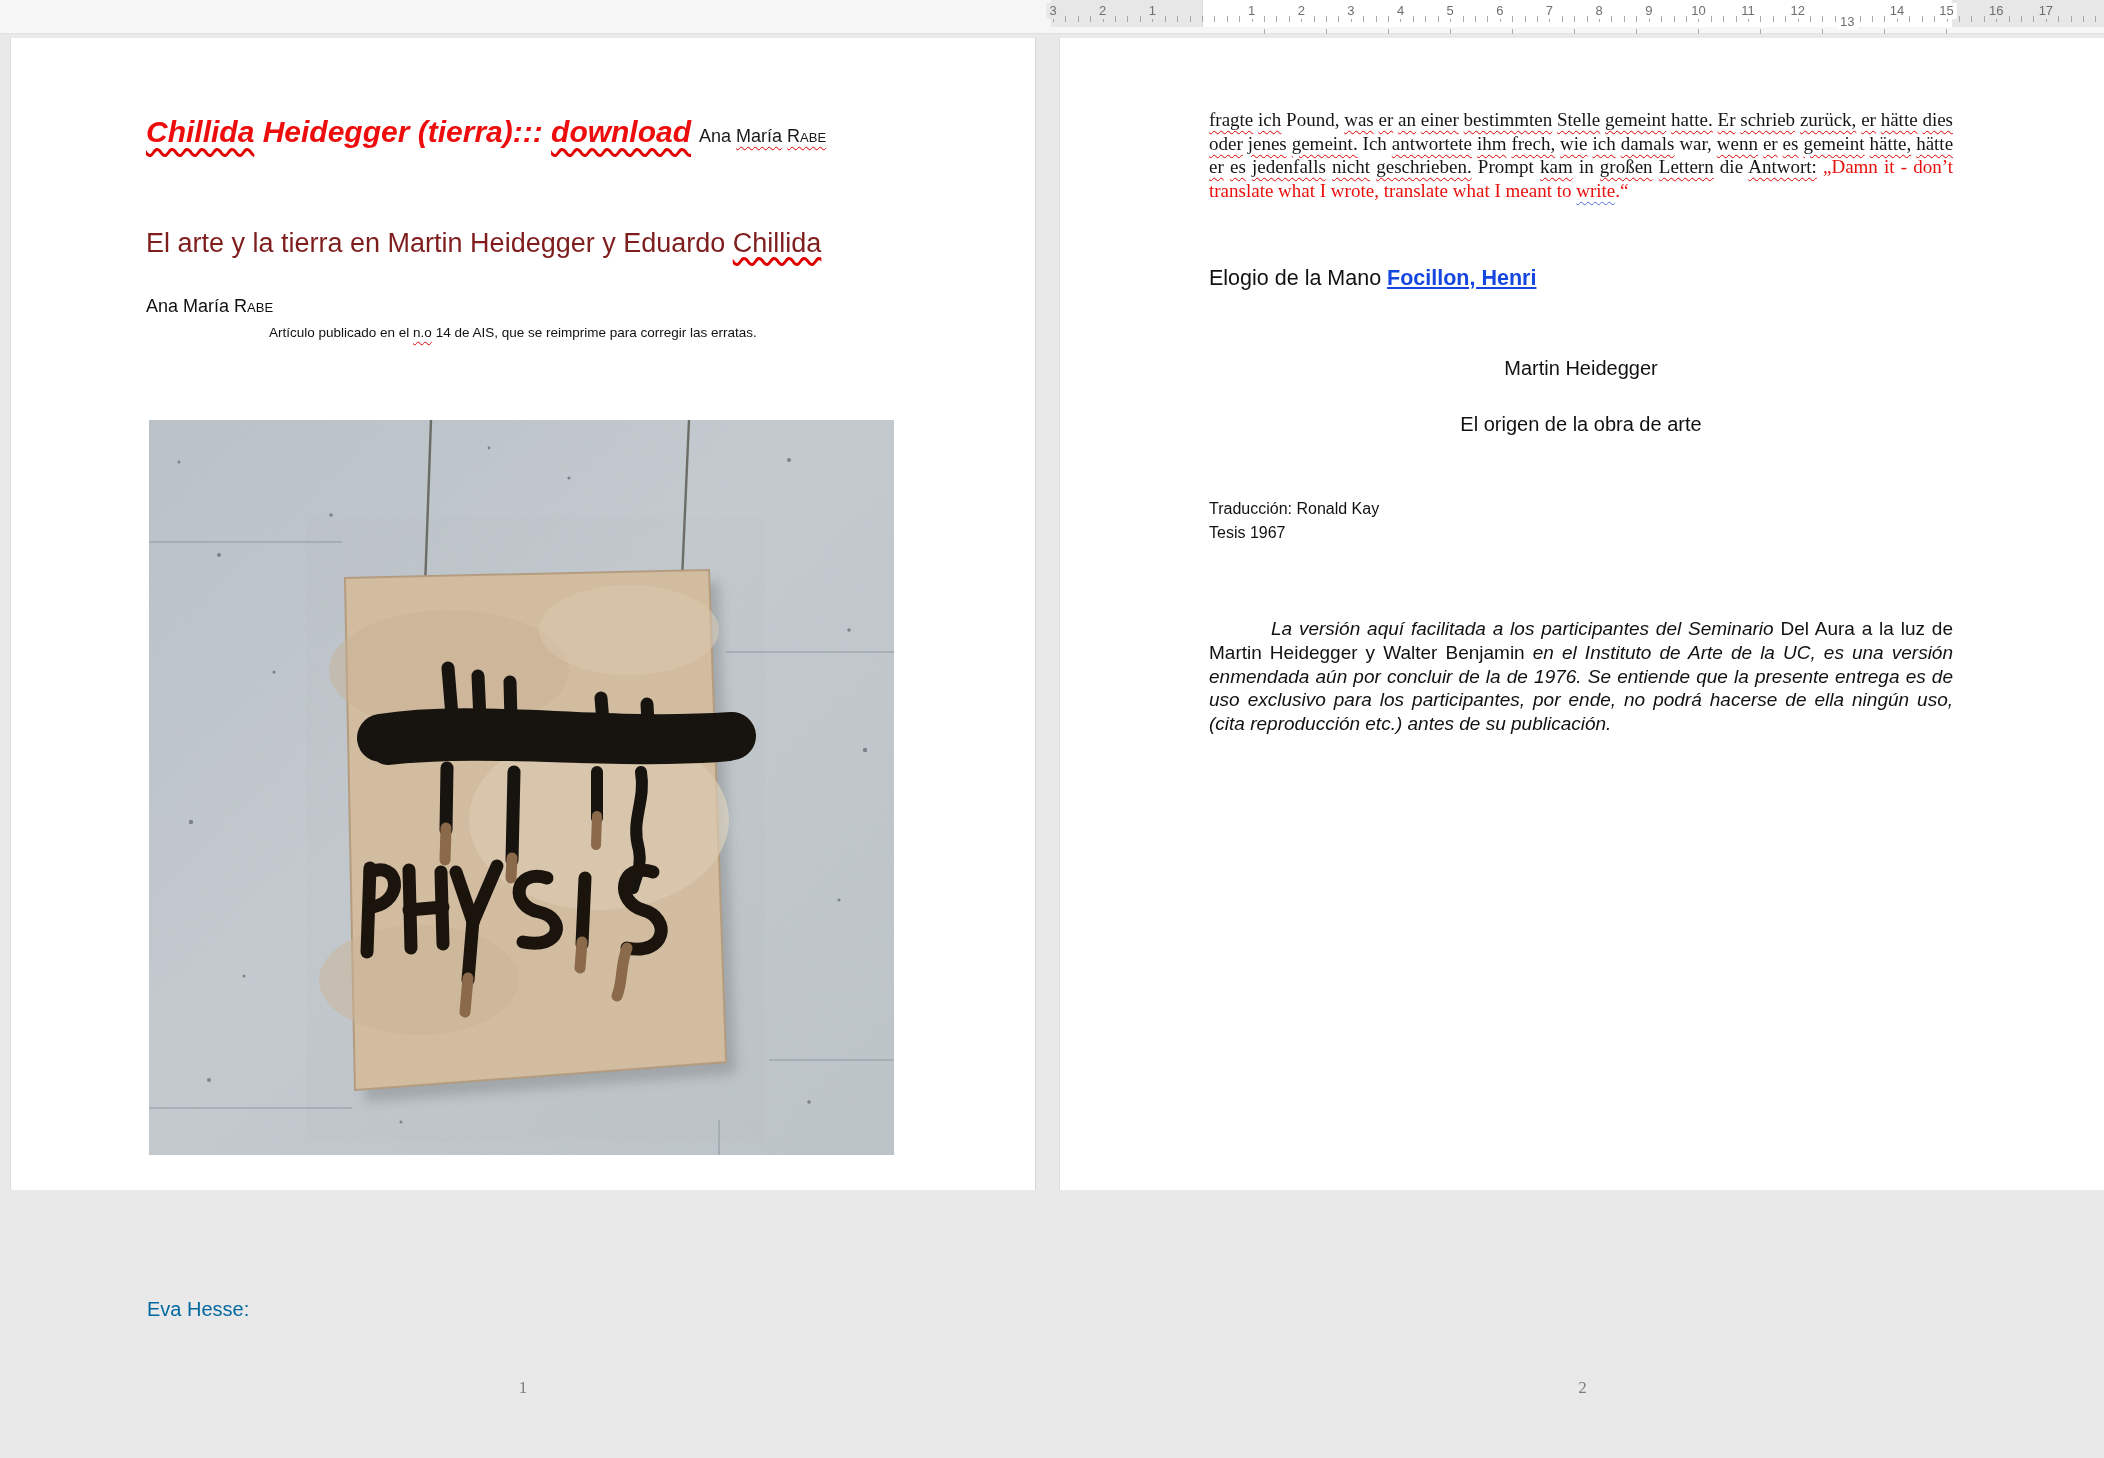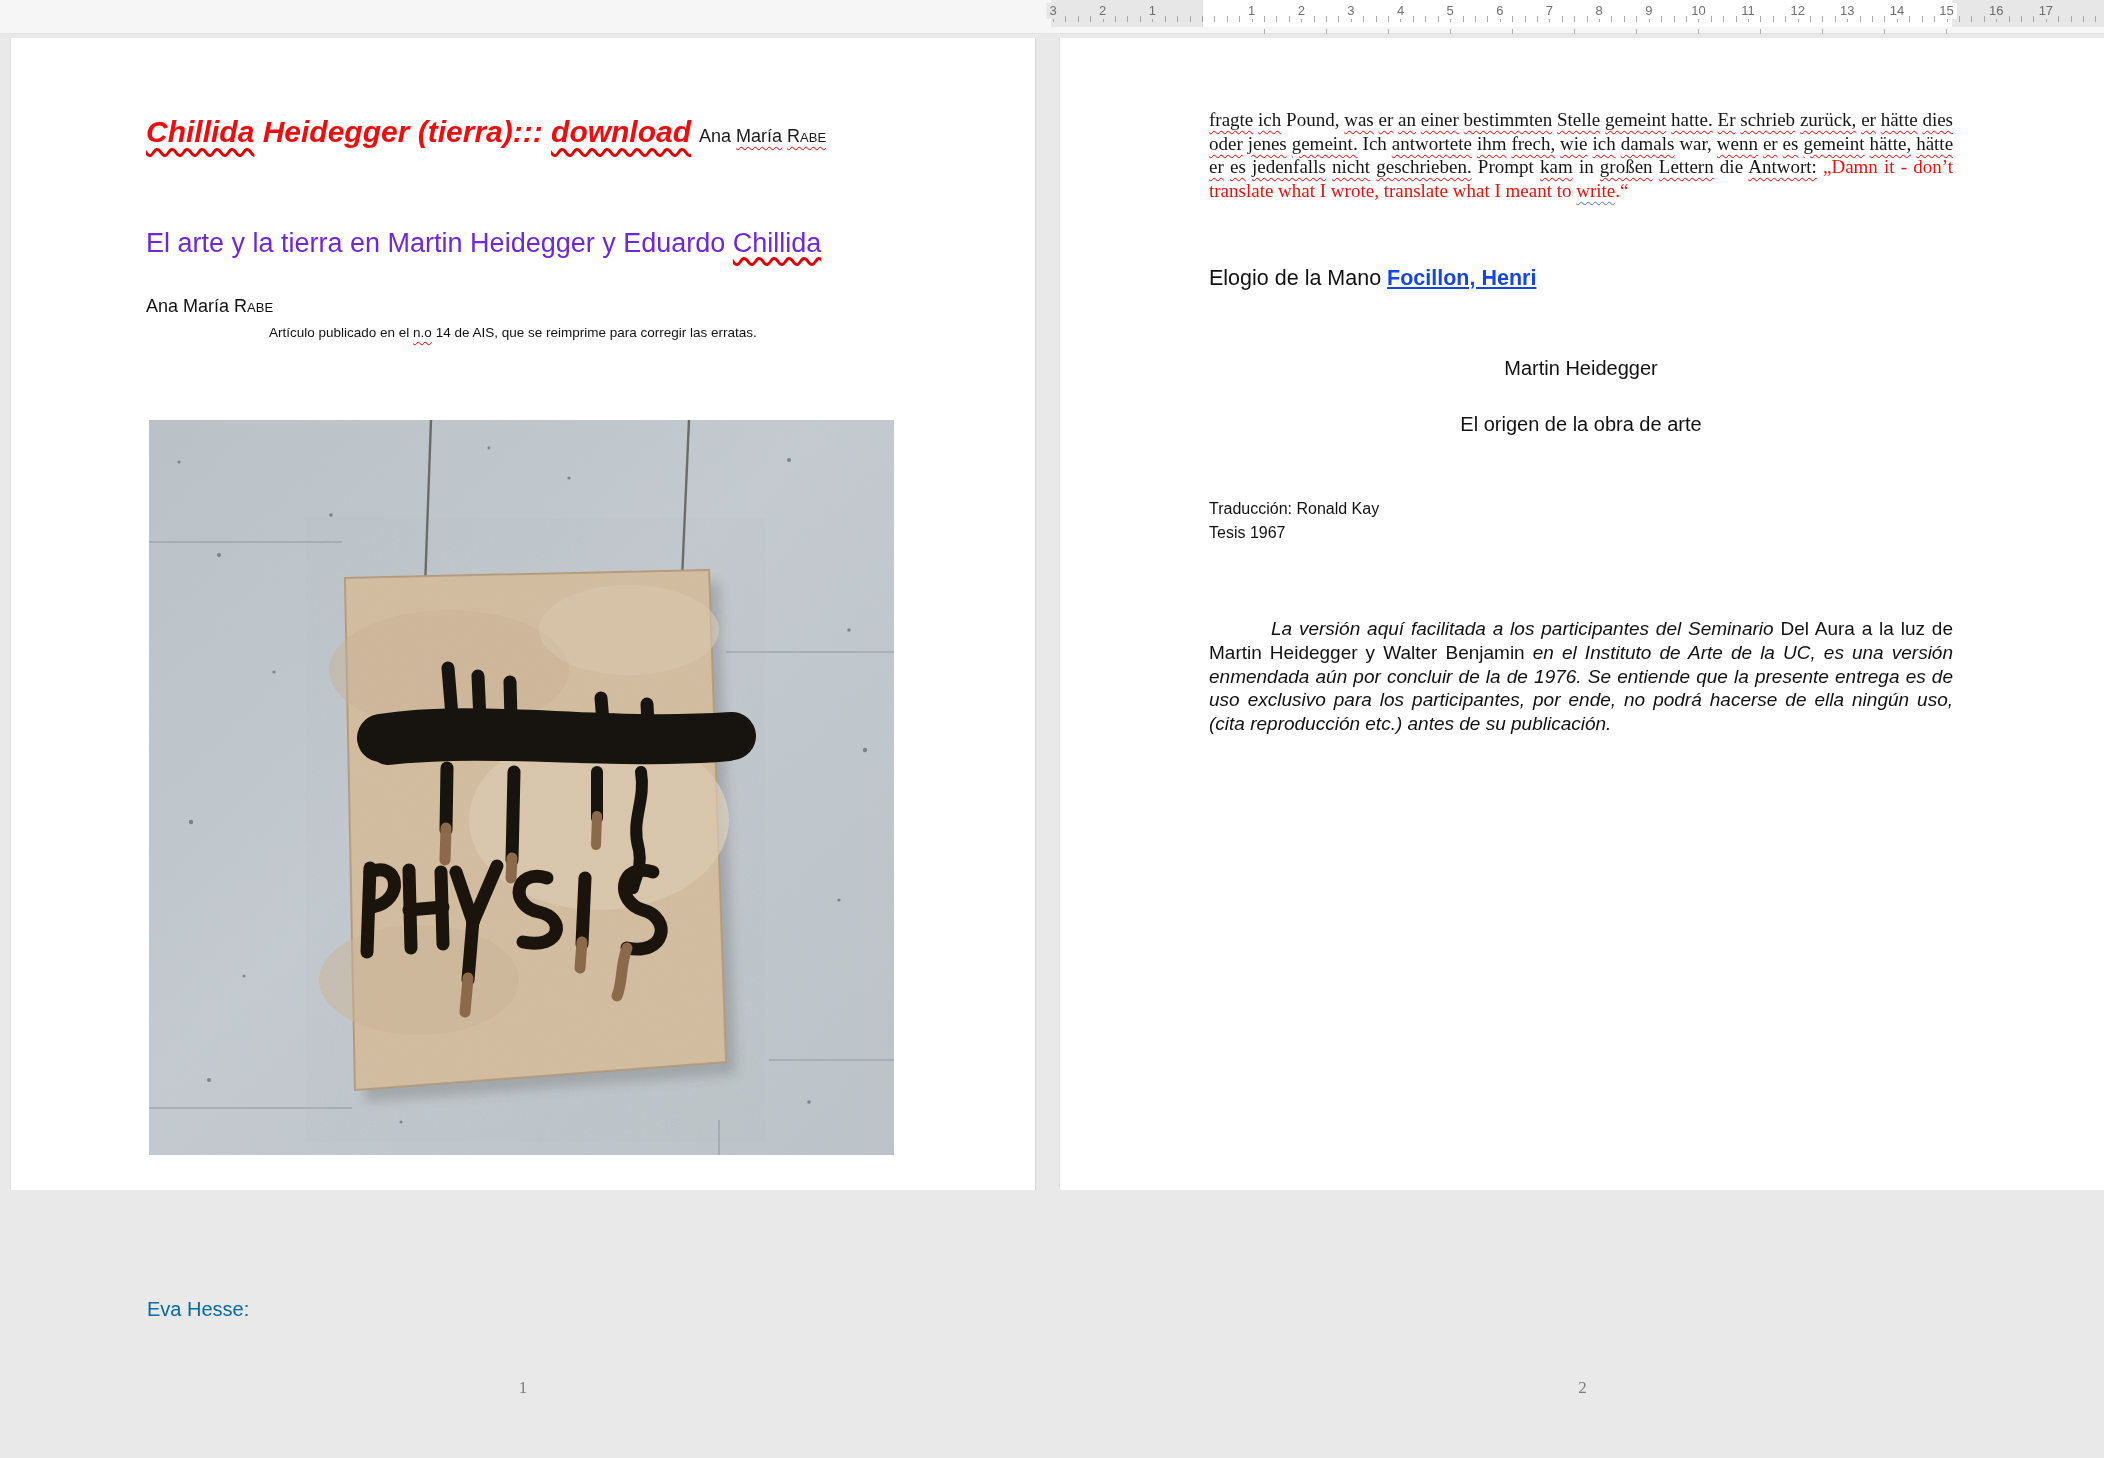--- a/index.html
+++ b/index.html
@@ -40,21 +40,21 @@
   .b{font-weight:400;font-style:normal;}
   .it{font-style:italic;}
   .sc{font-variant:small-caps;}
   .link{color:#1546e0;font-weight:700;text-decoration:underline;text-decoration-color:#1546e0;}
   
   .p1-title{position:absolute;left:135px;top:77px;white-space:nowrap;}
   .p1-title .t{font-size:30px;font-weight:700;font-style:italic;color:#ee0d0d;}
   .p1-title .t .sp{text-decoration-thickness:3px;text-underline-offset:6px;}
   .p1-title .ta{font-size:18px;color:#1a1a1a;margin-left:8px;}
   .p1-heading{position:absolute;left:135px;top:186px;width:700px;font-size:27px;font-weight:400;
-    line-height:39px;color:#6d28d9;}
+    line-height:39px;color:#7f1d1d;}
   .p1-heading .sp{text-decoration-thickness:2.5px;text-underline-offset:5px;}
   .p1-author{position:absolute;left:135px;top:258px;font-size:18px;color:#111;}
   .p1-note{position:absolute;left:258px;top:287px;font-size:13.5px;color:#111;}
   .p1-art{position:absolute;left:138px;top:382px;width:745px;height:735px;}
   .p1-caption{position:absolute;left:136px;top:1260px;font-family:Liberation Sans, sans-serif;font-size:20px;color:#0369a1;}
   
   .p2-german{position:absolute;left:149px;top:70px;width:744px;text-align:justify;
     font-family:"Liberation Serif",serif;font-size:19px;line-height:23.5px;color:#161616;}
   .p2-elogio{position:absolute;left:149px;top:228px;font-size:21.5px;color:#111;}
   .p2-center1{position:absolute;left:149px;top:319px;width:744px;text-align:center;font-size:20px;color:#111;}
@@ -82,21 +82,21 @@
         <span class="ruler-num on-white" style="left: 299.92px;">3</span>
         <span class="ruler-num on-white" style="left: 349.56px;">4</span>
         <span class="ruler-num on-white" style="left: 399.2px;">5</span>
         <span class="ruler-num on-white" style="left: 448.84px;">6</span>
         <span class="ruler-num on-white" style="left: 498.48px;">7</span>
         <span class="ruler-num on-white" style="left: 548.12px;">8</span>
         <span class="ruler-num on-white" style="left: 597.76px;">9</span>
         <span class="ruler-num on-white" style="left: 647.4px;">10</span>
         <span class="ruler-num on-white" style="left: 697.04px;">11</span>
         <span class="ruler-num on-white" style="left: 746.68px;">12</span>
-        <span class="ruler-num on-white" style="left: 796.32px;">13</span>
+        <span class="ruler-num on-white" style="left: 796.32px; margin-top: 11px;">13</span>
         <span class="ruler-num on-white" style="left: 845.96px;">14</span>
         <span class="ruler-num on-white" style="left: 895.6px;">15</span>
         <span class="ruler-num on-gray" style="left: 945.24px;">16</span>
         <span class="ruler-num on-gray" style="left: 994.88px;">17</span>
       </div>
 
   </div>
   <div class="tabstops"></div>
 </div>
 

